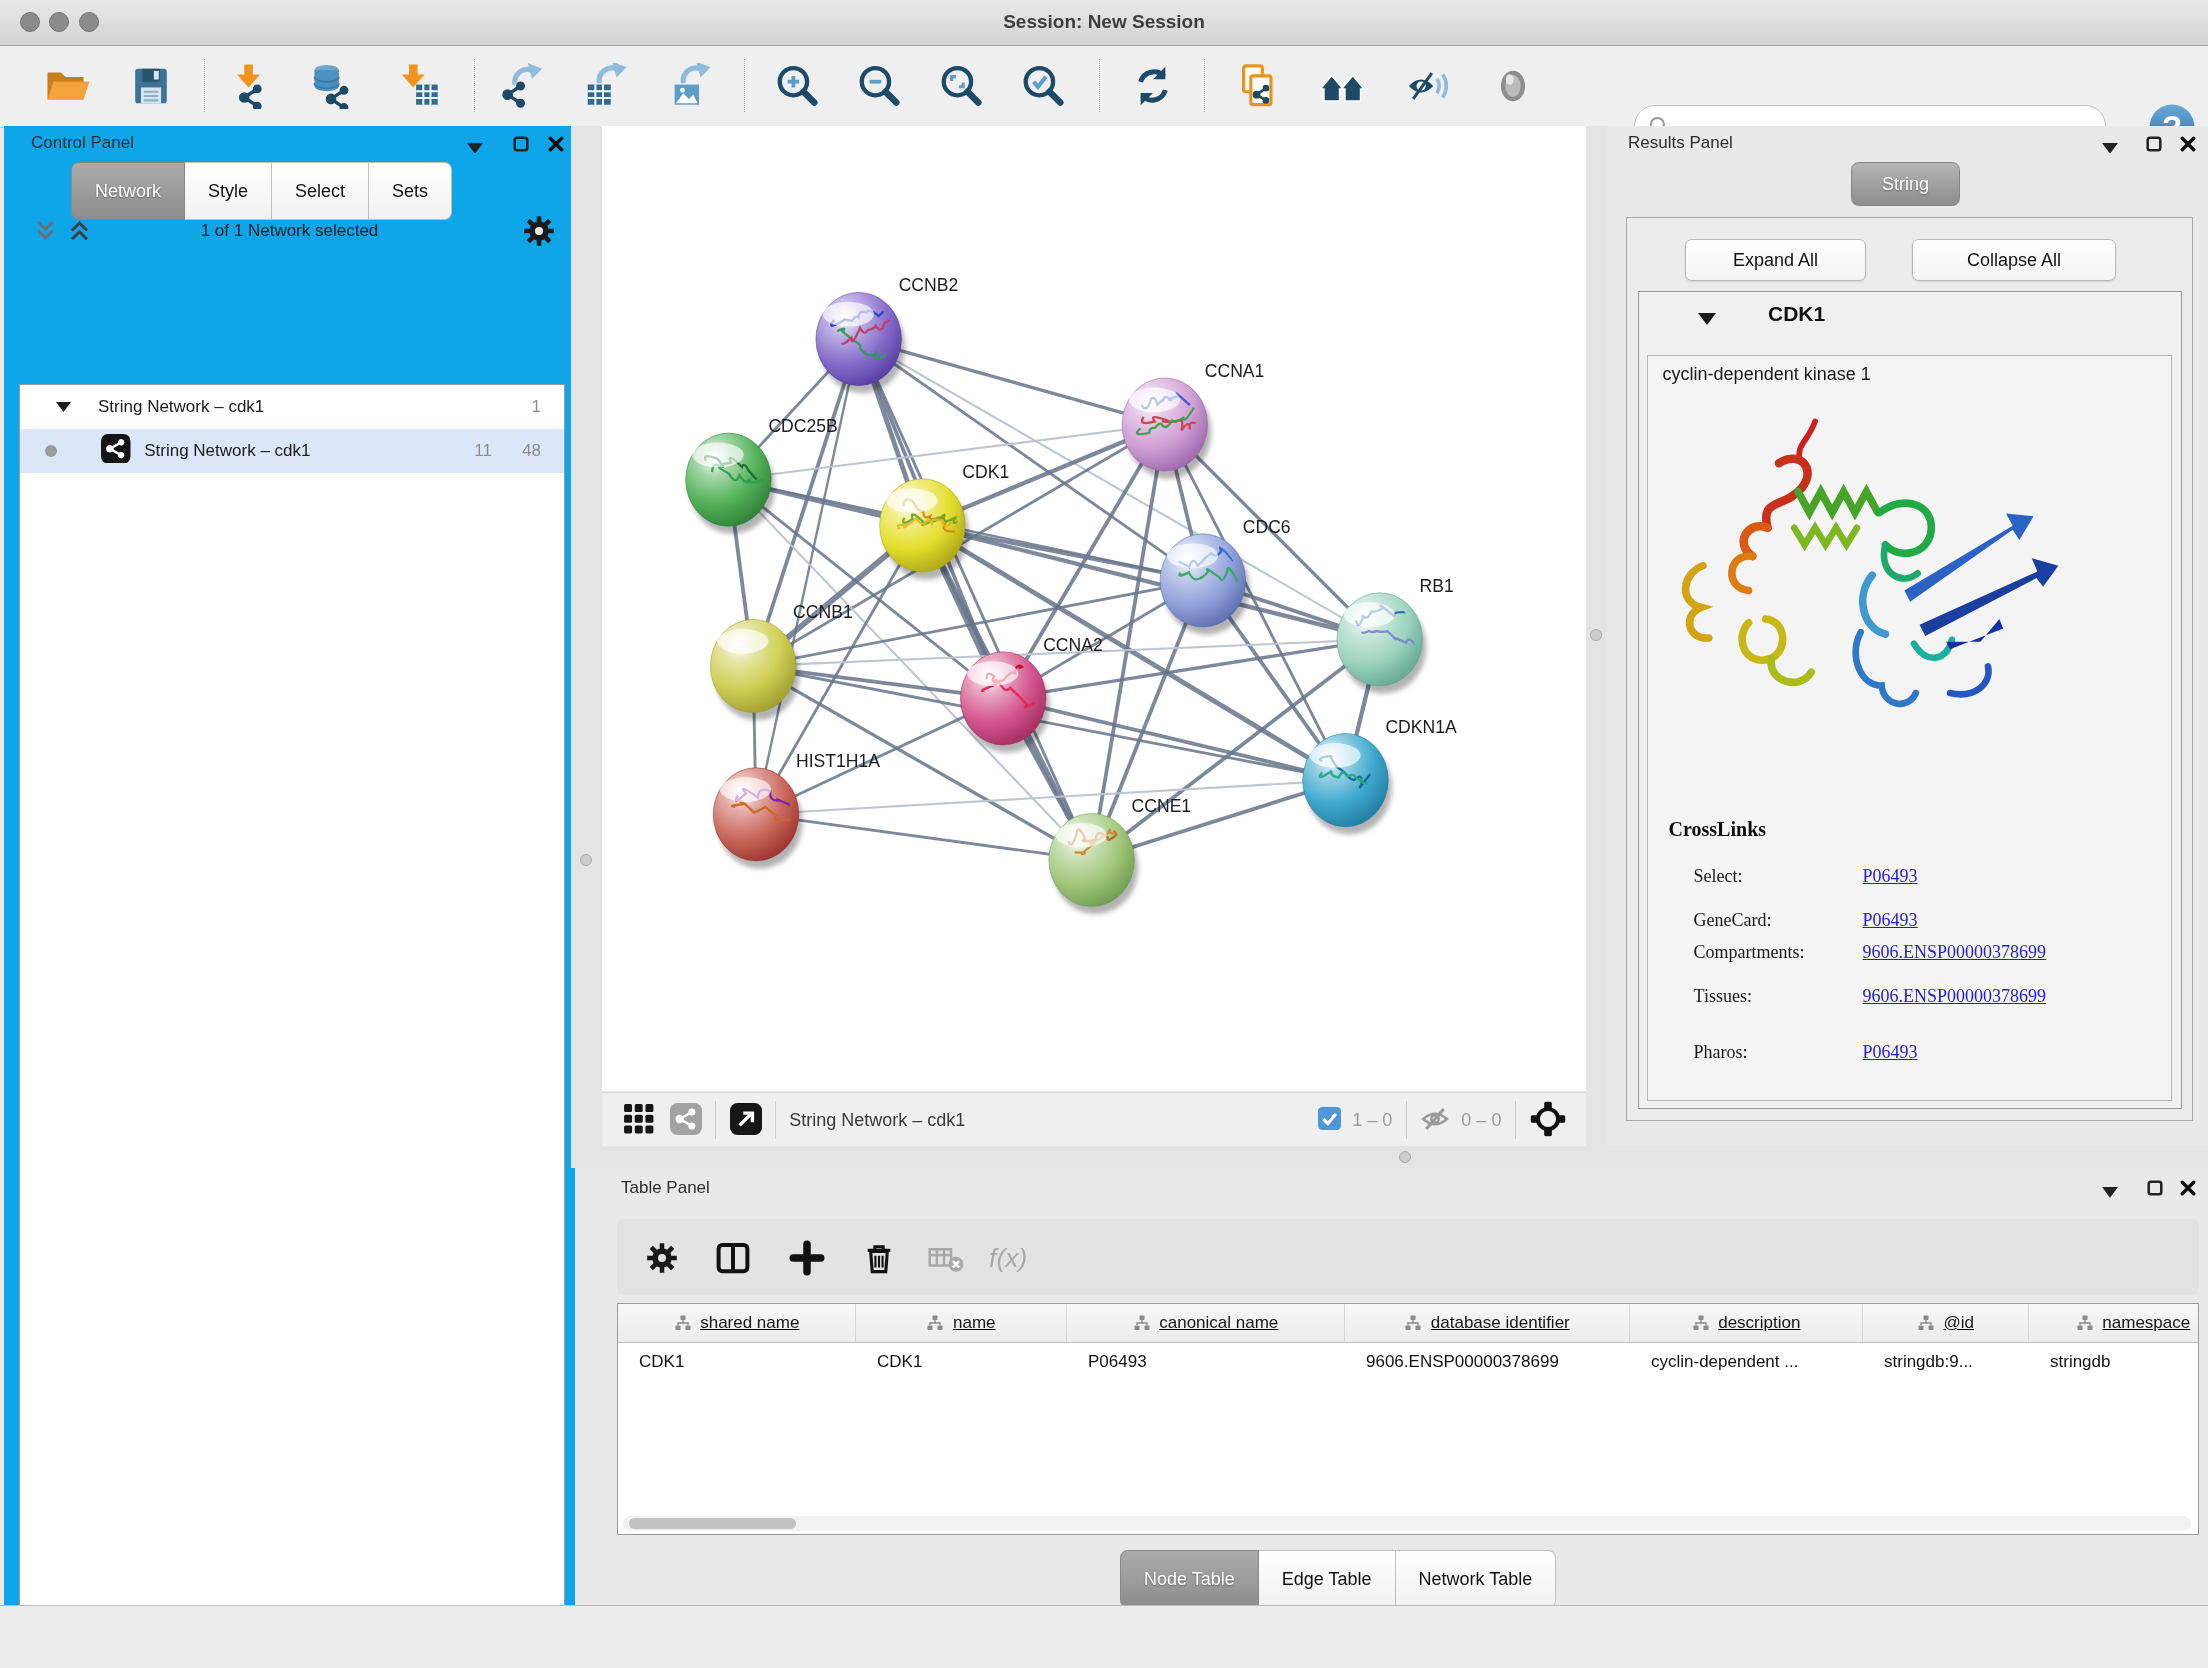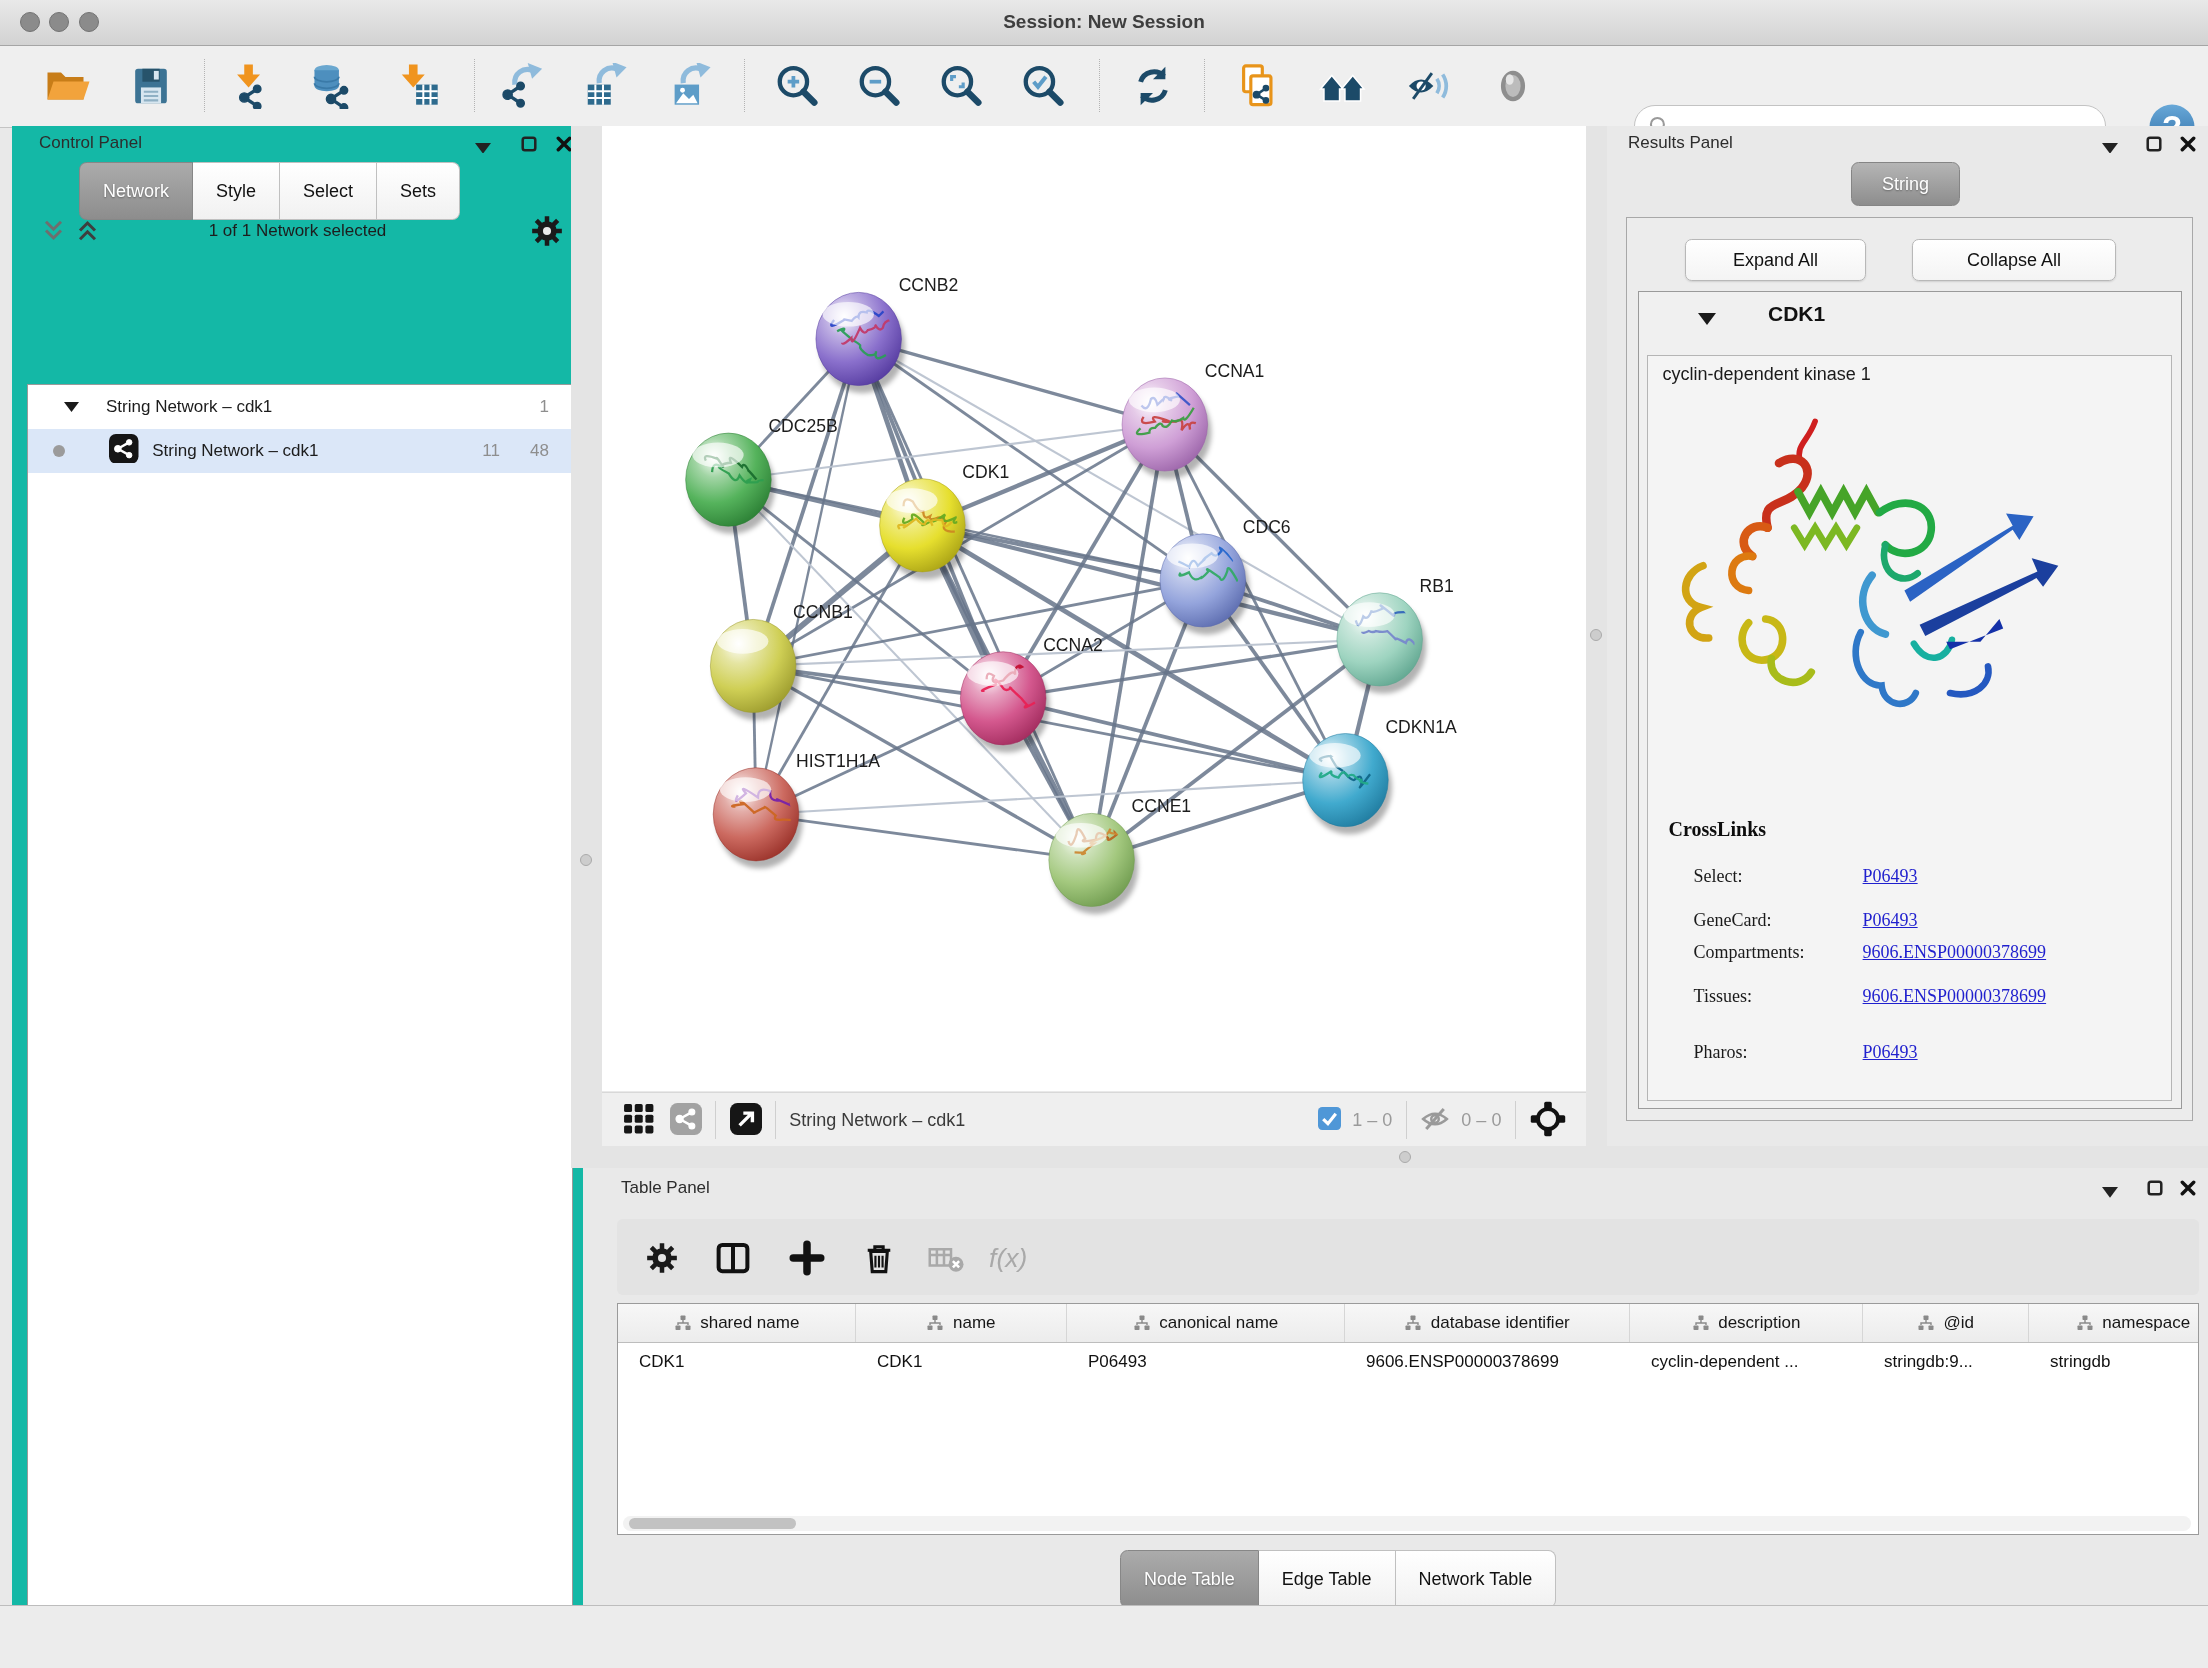--- a/index.html
+++ b/index.html
@@ -51,21 +51,21 @@
   .rp-section{left:1638px;top:291px;width:544px;height:818px;border:1.9px solid #9a9a9a;background:#f0f0f0;box-sizing:border-box;}
   .rp-inner{left:7.6px;top:63px;width:525px;height:746px;border:1px solid #b5b5b5;background:#f4f4f4;box-sizing:border-box;position:absolute;}
   .serif{font-family:"Liberation Serif","DejaVu Serif",serif;}
   .xl-label{font-size:18px;color:#1a1a1a;}
   .xl-link{font-size:18px;color:#1f1fce;text-decoration:underline;cursor:pointer;}
   
   .tp-strip{left:617px;top:1219px;width:1582px;height:76px;background:#e3e3e3;border-radius:5.7px;}
   .tp-btn{top:1232px;width:53px;height:51px;display:flex;align-items:center;justify-content:center;cursor:pointer;}
   .tablebox{left:617px;top:1303px;width:1582px;height:232px;background:#fff;border:1.9px solid #9a9a9a;
     box-sizing:border-box;overflow:hidden;}
-  .thead{display:flex;height:38px;background:linear-gradient(#f7f7f7,#ececec);border-bottom:1px solid #bdbdbd;}
+  .thead{display:flex;height:38px;background:linear-gradient(#f7f7f7,#ececec);border-bottom:1px solid #bdbdbd;text-decoration:underline;}
   .th{display:flex;align-items:center;justify-content:center;gap:8.6px;font-size:17px;color:#161616;
     border-right:1px solid #d6d6d6;box-sizing:border-box;flex:none;cursor:pointer;}
   .trdata{display:flex;height:38px;}
   .td{font-size:17px;color:#111;padding-left:21px;box-sizing:border-box;flex:none;display:flex;align-items:center;}
   .hscroll{left:623px;top:1516px;width:1568px;height:15px;background:#f2f2f2;border-radius:7.6px;}
   .hthumb{left:5.7px;top:1.9px;width:167px;height:11.4px;background:#c2c2c2;border-radius:5.7px;position:absolute;cursor:pointer;}
   
   .statusbar{left:0;top:1605px;width:2208px;height:63px;background:#ececec;border-top:1.9px solid #bdbdbd;}
   text{font-family:"Liberation Sans","DejaVu Sans",sans-serif;}
 </style>
@@ -242,21 +242,21 @@
             <stop offset="0" stop-color="#68a8d8"></stop>
             <stop offset="1" stop-color="#2f6ea6"></stop>
           </linearGradient>
         </defs>
         <circle cx="16" cy="16" r="15" fill="url(#hlp)"></circle>
         <text x="16" y="24" text-anchor="middle" font-size="22" font-weight="bold" fill="#fff">?</text>
       </svg>
   </div>
 </div>
 
-<div class="abs" style="left:12px;top:126px;width:571px;height:1479px;background:#14b8a6">
+<div class="abs" style="left:4px;top:126px;width:571px;height:1479px;background:#0ea5e9">
   <span class="abs panel-title" style="left:27px;top:6.7px">Control Panel</span>
   <span class="abs hd-ic" style="left:463px;top:13.3px"><svg width="16" viewBox="0 0 12 8">
         <path d="M0 0h12L6 8z" fill="#222"></path>
       </svg></span>
   <span class="abs hd-ic" style="left:509px;top:9.5px"><svg width="16" viewBox="0 0 14 14">
         <rect x="1.5" y="1.5" width="11" height="11" rx="2" fill="none" stroke="#222" stroke-width="2.2"></rect>
       </svg></span>
   <span class="abs hd-ic" style="left:544px;top:9.5px"><svg width="16" viewBox="0 0 14 14">
         <path d="M2 2l10 10M12 2L2 12" stroke="#111" stroke-width="3" stroke-linecap="round"></path>
       </svg></span>

